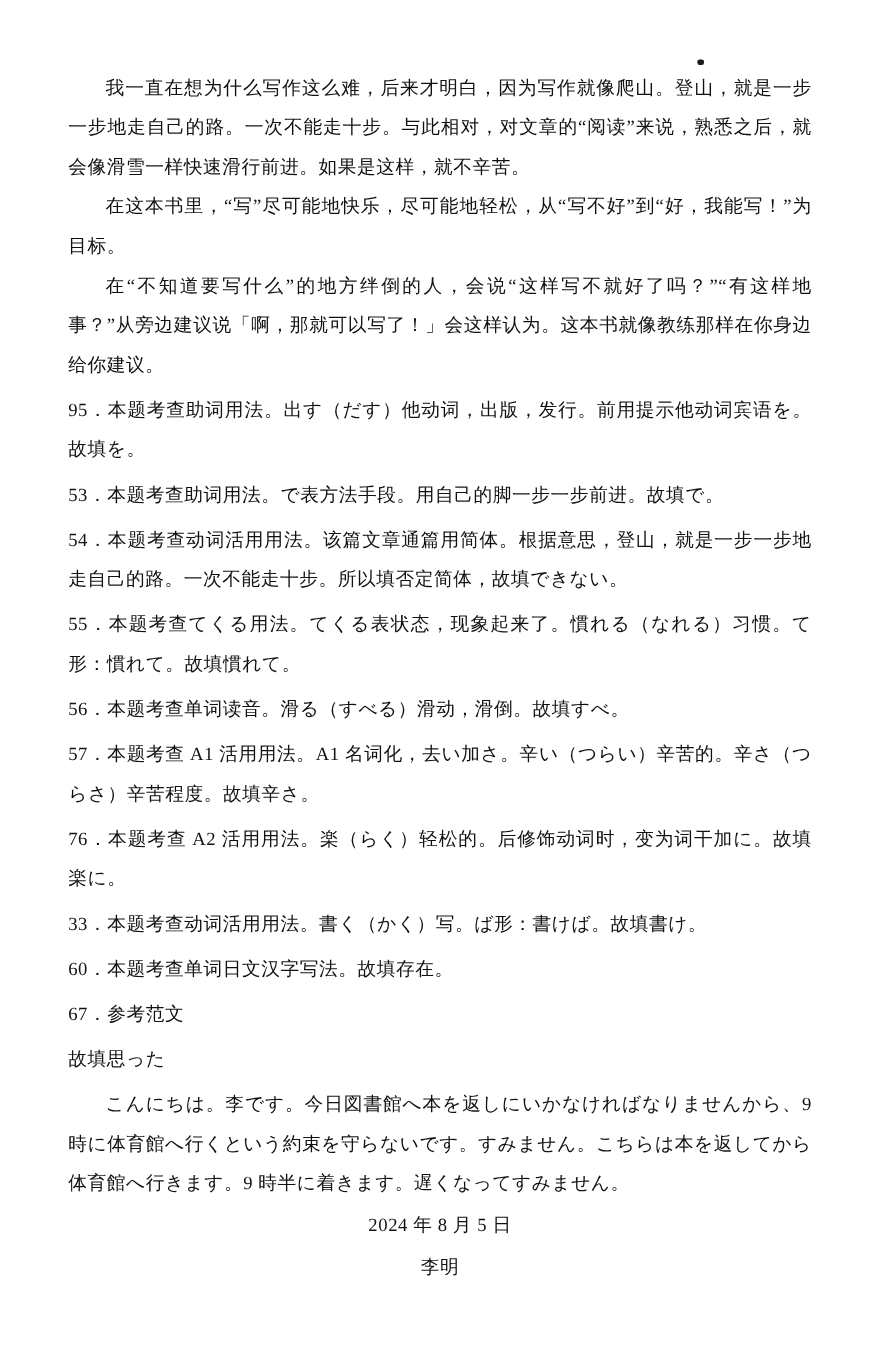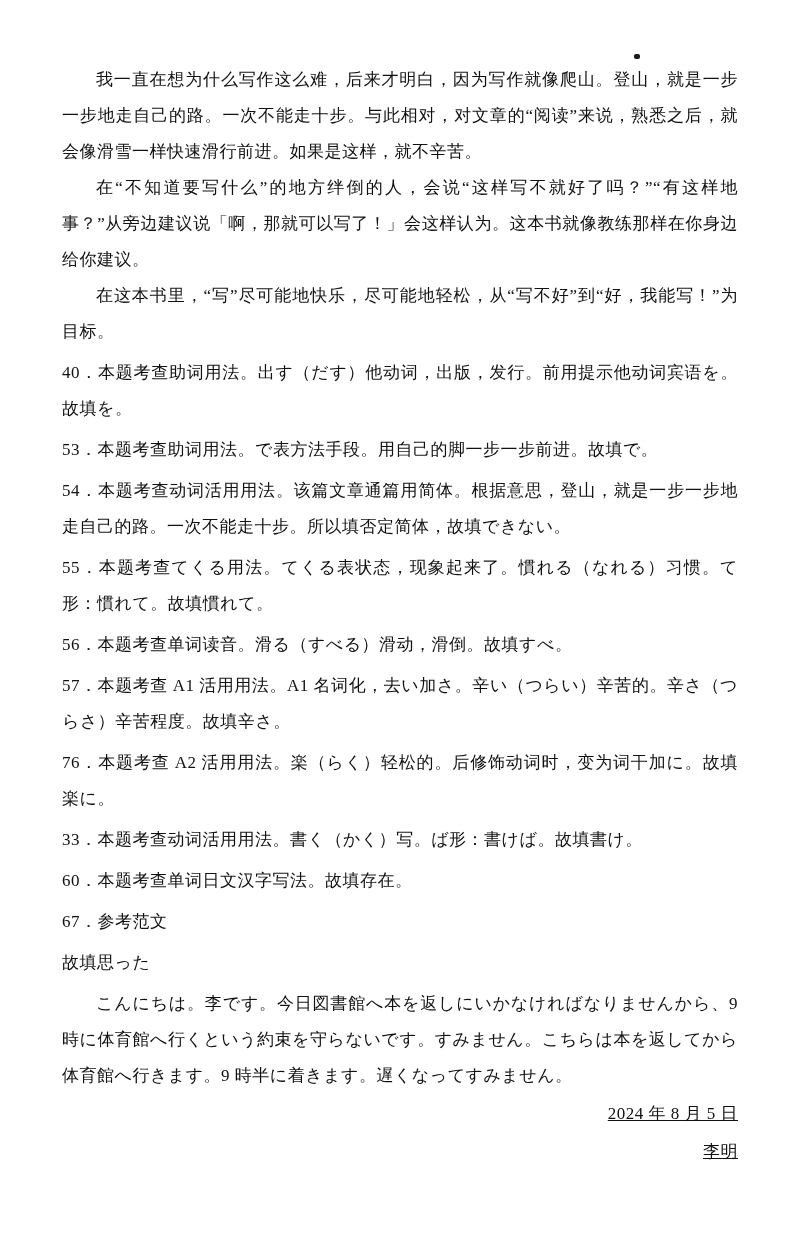--- a/index.html
+++ b/index.html
@@ -30,36 +30,35 @@
   p {
     text-align: justify;
     text-justify: inter-ideograph;
     letter-spacing: 0.5px;
   }
   p.indent { text-indent: 2em; }
   p.item { margin: 5px 0; }
   .section-gap { margin-top: 44px; }
   .essay-salutation { margin-top: 12px; }
   p.right {
-    text-align: right;
+    text-align: center;
     margin-top: 2px;
-    text-decoration: underline;
   }
 </style>
 </head>
 <body>
 
 <div class="page">
   <div class="speck"></div>
 
   <p class="indent">我一直在想为什么写作这么难，后来才明白，因为写作就像爬山。登山，就是一步一步地走自己的路。一次不能走十步。与此相对，对文章的“阅读”来说，熟悉之后，就会像滑雪一样快速滑行前进。如果是这样，就不辛苦。</p>
+  <p class="indent">在这本书里，“写”尽可能地快乐，尽可能地轻松，从“写不好”到“好，我能写！”为目标。</p>
   <p class="indent">在“不知道要写什么”的地方绊倒的人，会说“这样写不就好了吗？”“有这样地事？”从旁边建议说「啊，那就可以写了！」会这样认为。这本书就像教练那样在你身边给你建议。</p>
-  <p class="indent">在这本书里，“写”尽可能地快乐，尽可能地轻松，从“写不好”到“好，我能写！”为目标。</p>
 
-  <p class="item">40．本题考查助词用法。出す（だす）他动词，出版，发行。前用提示他动词宾语を。故填を。</p>
+  <p class="item">95．本题考查助词用法。出す（だす）他动词，出版，发行。前用提示他动词宾语を。故填を。</p>
   <p class="item">53．本题考查助词用法。で表方法手段。用自己的脚一步一步前进。故填で。</p>
   <p class="item">54．本题考查动词活用用法。该篇文章通篇用简体。根据意思，登山，就是一步一步地走自己的路。一次不能走十步。所以填否定简体，故填できない。</p>
   <p class="item">55．本题考查てくる用法。てくる表状态，现象起来了。慣れる（なれる）习惯。て形：慣れて。故填慣れて。</p>
   <p class="item">56．本题考查单词读音。滑る（すべる）滑动，滑倒。故填すべ。</p>
   <p class="item">57．本题考查 A1 活用用法。A1 名词化，去い加さ。辛い（つらい）辛苦的。辛さ（つらさ）辛苦程度。故填辛さ。</p>
   <p class="item">76．本题考查 A2 活用用法。楽（らく）轻松的。后修饰动词时，变为词干加に。故填楽に。</p>
   <p class="item">33．本题考查动词活用用法。書く（かく）写。ば形：書けば。故填書け。</p>
   <p class="item">60．本题考查单词日文汉字写法。故填存在。</p>
 
   <p class="item section-gap">67．参考范文</p>

